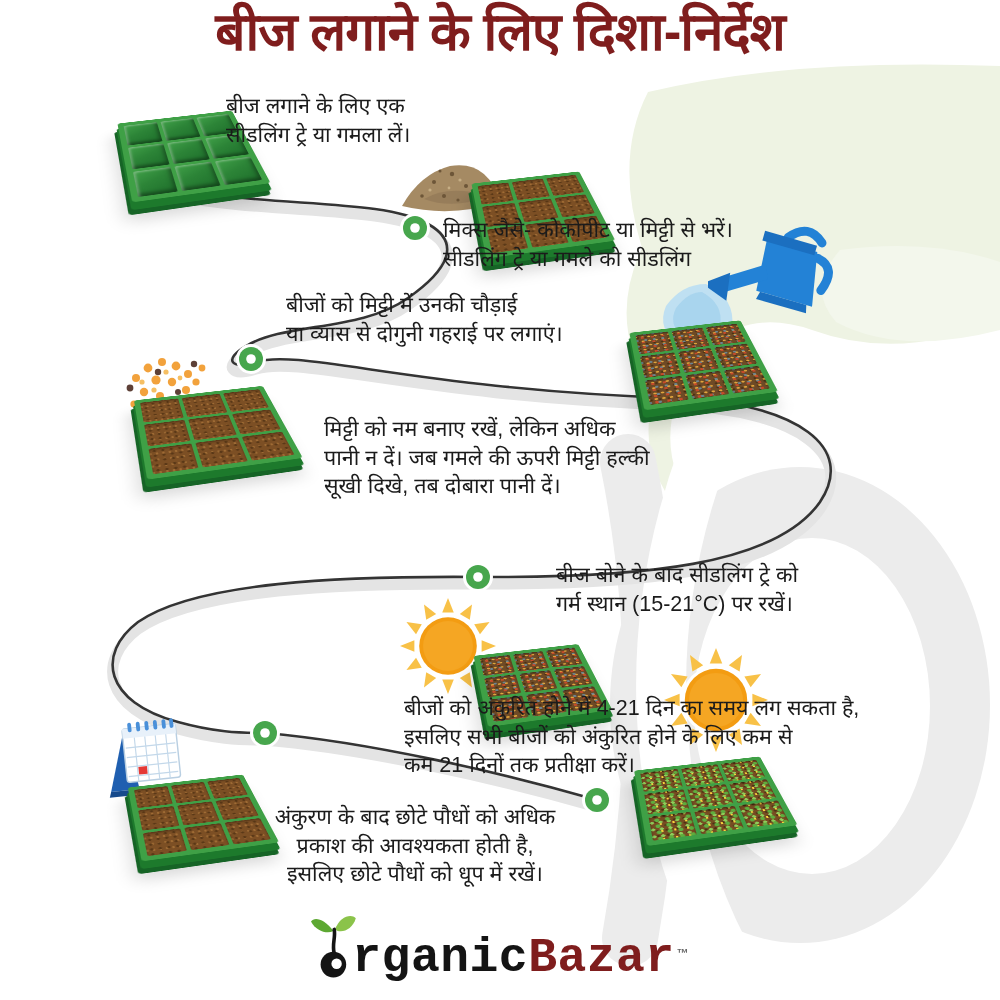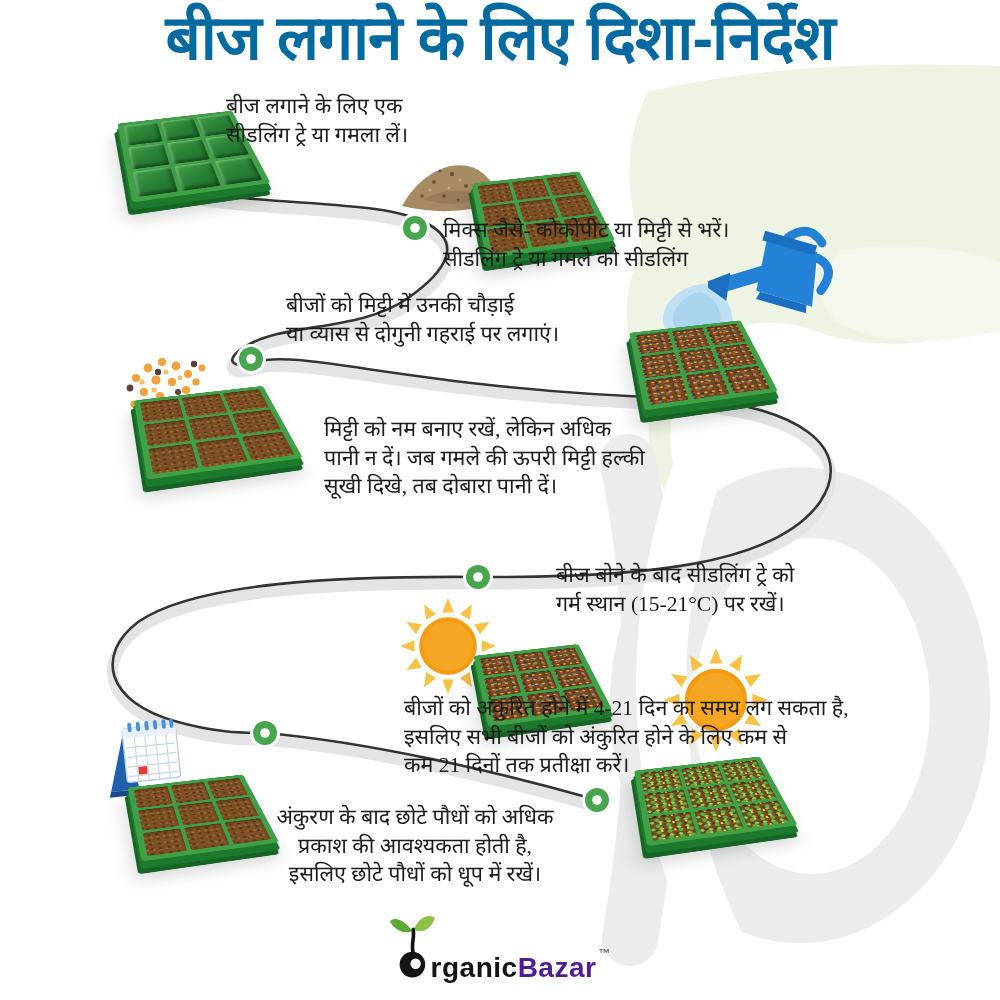--- a/index.html
+++ b/index.html
@@ -6,25 +6,25 @@
     font-family:"Liberation Sans","DejaVu Sans",sans-serif;}
   .abs{position:absolute;}
   #stage{position:relative;width:1000px;height:1000px;background:#fff;}
 
   
   #bg-shapes{z-index:0;left:0;top:0;}
   #snake{z-index:1;left:0;top:0;}
   .icon{z-index:2;}
   .txt{z-index:5;}
 
-  #page-title{left:0;top:2px;width:1000px;text-align:center;font-size:62px;line-height:1.15;
-    font-weight:800;color:#0369a1;letter-spacing:-1px;z-index:5;}
+  #page-title{left:0;top:2px;width:1000px;text-align:center;font-size:53px;line-height:1.15;
+    font-weight:800;color:#7f1d1d;letter-spacing:-1px;z-index:5;}
 
   .txt{color:#1b1b1b;font-size:21.5px;line-height:1.33;font-weight:500;}
-  .txt div{white-space:nowrap;font-family:Liberation Serif, serif;}
+  .txt div{white-space:nowrap;}
   .txt.right{text-align:center;}
 
   
   .tray{position:absolute;display:grid;grid-template-columns:repeat(3,1fr);grid-template-rows:repeat(3,1fr);
     gap:4px;padding:6px;background:#3fa046;border-radius:4px;z-index:2;
     transform:perspective(520px) rotateX(54deg) rotateZ(-12deg);
     box-shadow:-2px 10px 0 #1d7a2c,-5px 16px 0 #166426,-8px 24px 18px rgba(0,0,0,.15);}
   .cell{border-radius:2px;}
   .cell.empty{background:linear-gradient(150deg,#40a048 0%,#2c8437 45%,#1e6f2b 100%);
     box-shadow:inset 2px 2px 3px rgba(255,255,255,.30),inset -2px -4px 5px rgba(0,0,0,.38);}
@@ -44,22 +44,22 @@
   .cell.sprout{background-color:#774c22;
     background-image:radial-gradient(circle,#5fae3e 2.2px,transparent 2.8px),
                      radial-gradient(circle,#8fce5a 1.6px,transparent 2.1px),
                      radial-gradient(circle,#ffd83d 1.1px,transparent 1.5px),
                      radial-gradient(circle,#4a3012 1.2px,transparent 1.6px);
     background-size:10px 9px,8px 10px,12px 11px,9px 7px;
     background-position:2px 2px,6px 5px,4px 7px,1px 5px;
     box-shadow:inset 0 2px 3px rgba(0,0,0,.35);}
 
   #logo{left:0;top:912px;width:1000px;display:flex;justify-content:center;align-items:flex-end;z-index:5;}
-  #logo .word{font-size:28px;font-weight:600;color:#141414;letter-spacing:.5px;line-height:1;}
-  #logo .word.green{color:#4c1d95;}
+  #logo .word{font-size:48px;font-weight:600;color:#141414;letter-spacing:.5px;line-height:1;font-family:Liberation Mono, monospace;}
+  #logo .word.green{color:#7f1d1d;}
   #logo .tm{font-size:12px;color:#666;margin:0 0 22px 2px;font-weight:600;}
   #logo svg{margin-right:-7px;}
 </style>
 </head>
 <body>
 
 <div id="stage">
 
   <svg id="bg-shapes" class="abs" width="1000" height="1000" viewBox="0 0 1000 1000">
     <path fill="#eef3e3" d="M648 92 Q 790 58 1000 66 L 1000 320 Q 900 362 812 330 Q 718 298 676 400 Q 656 468 706 520 L 698 530 Q 632 472 654 392 Q 606 326 642 248 Q 614 158 648 92 Z"></path>

